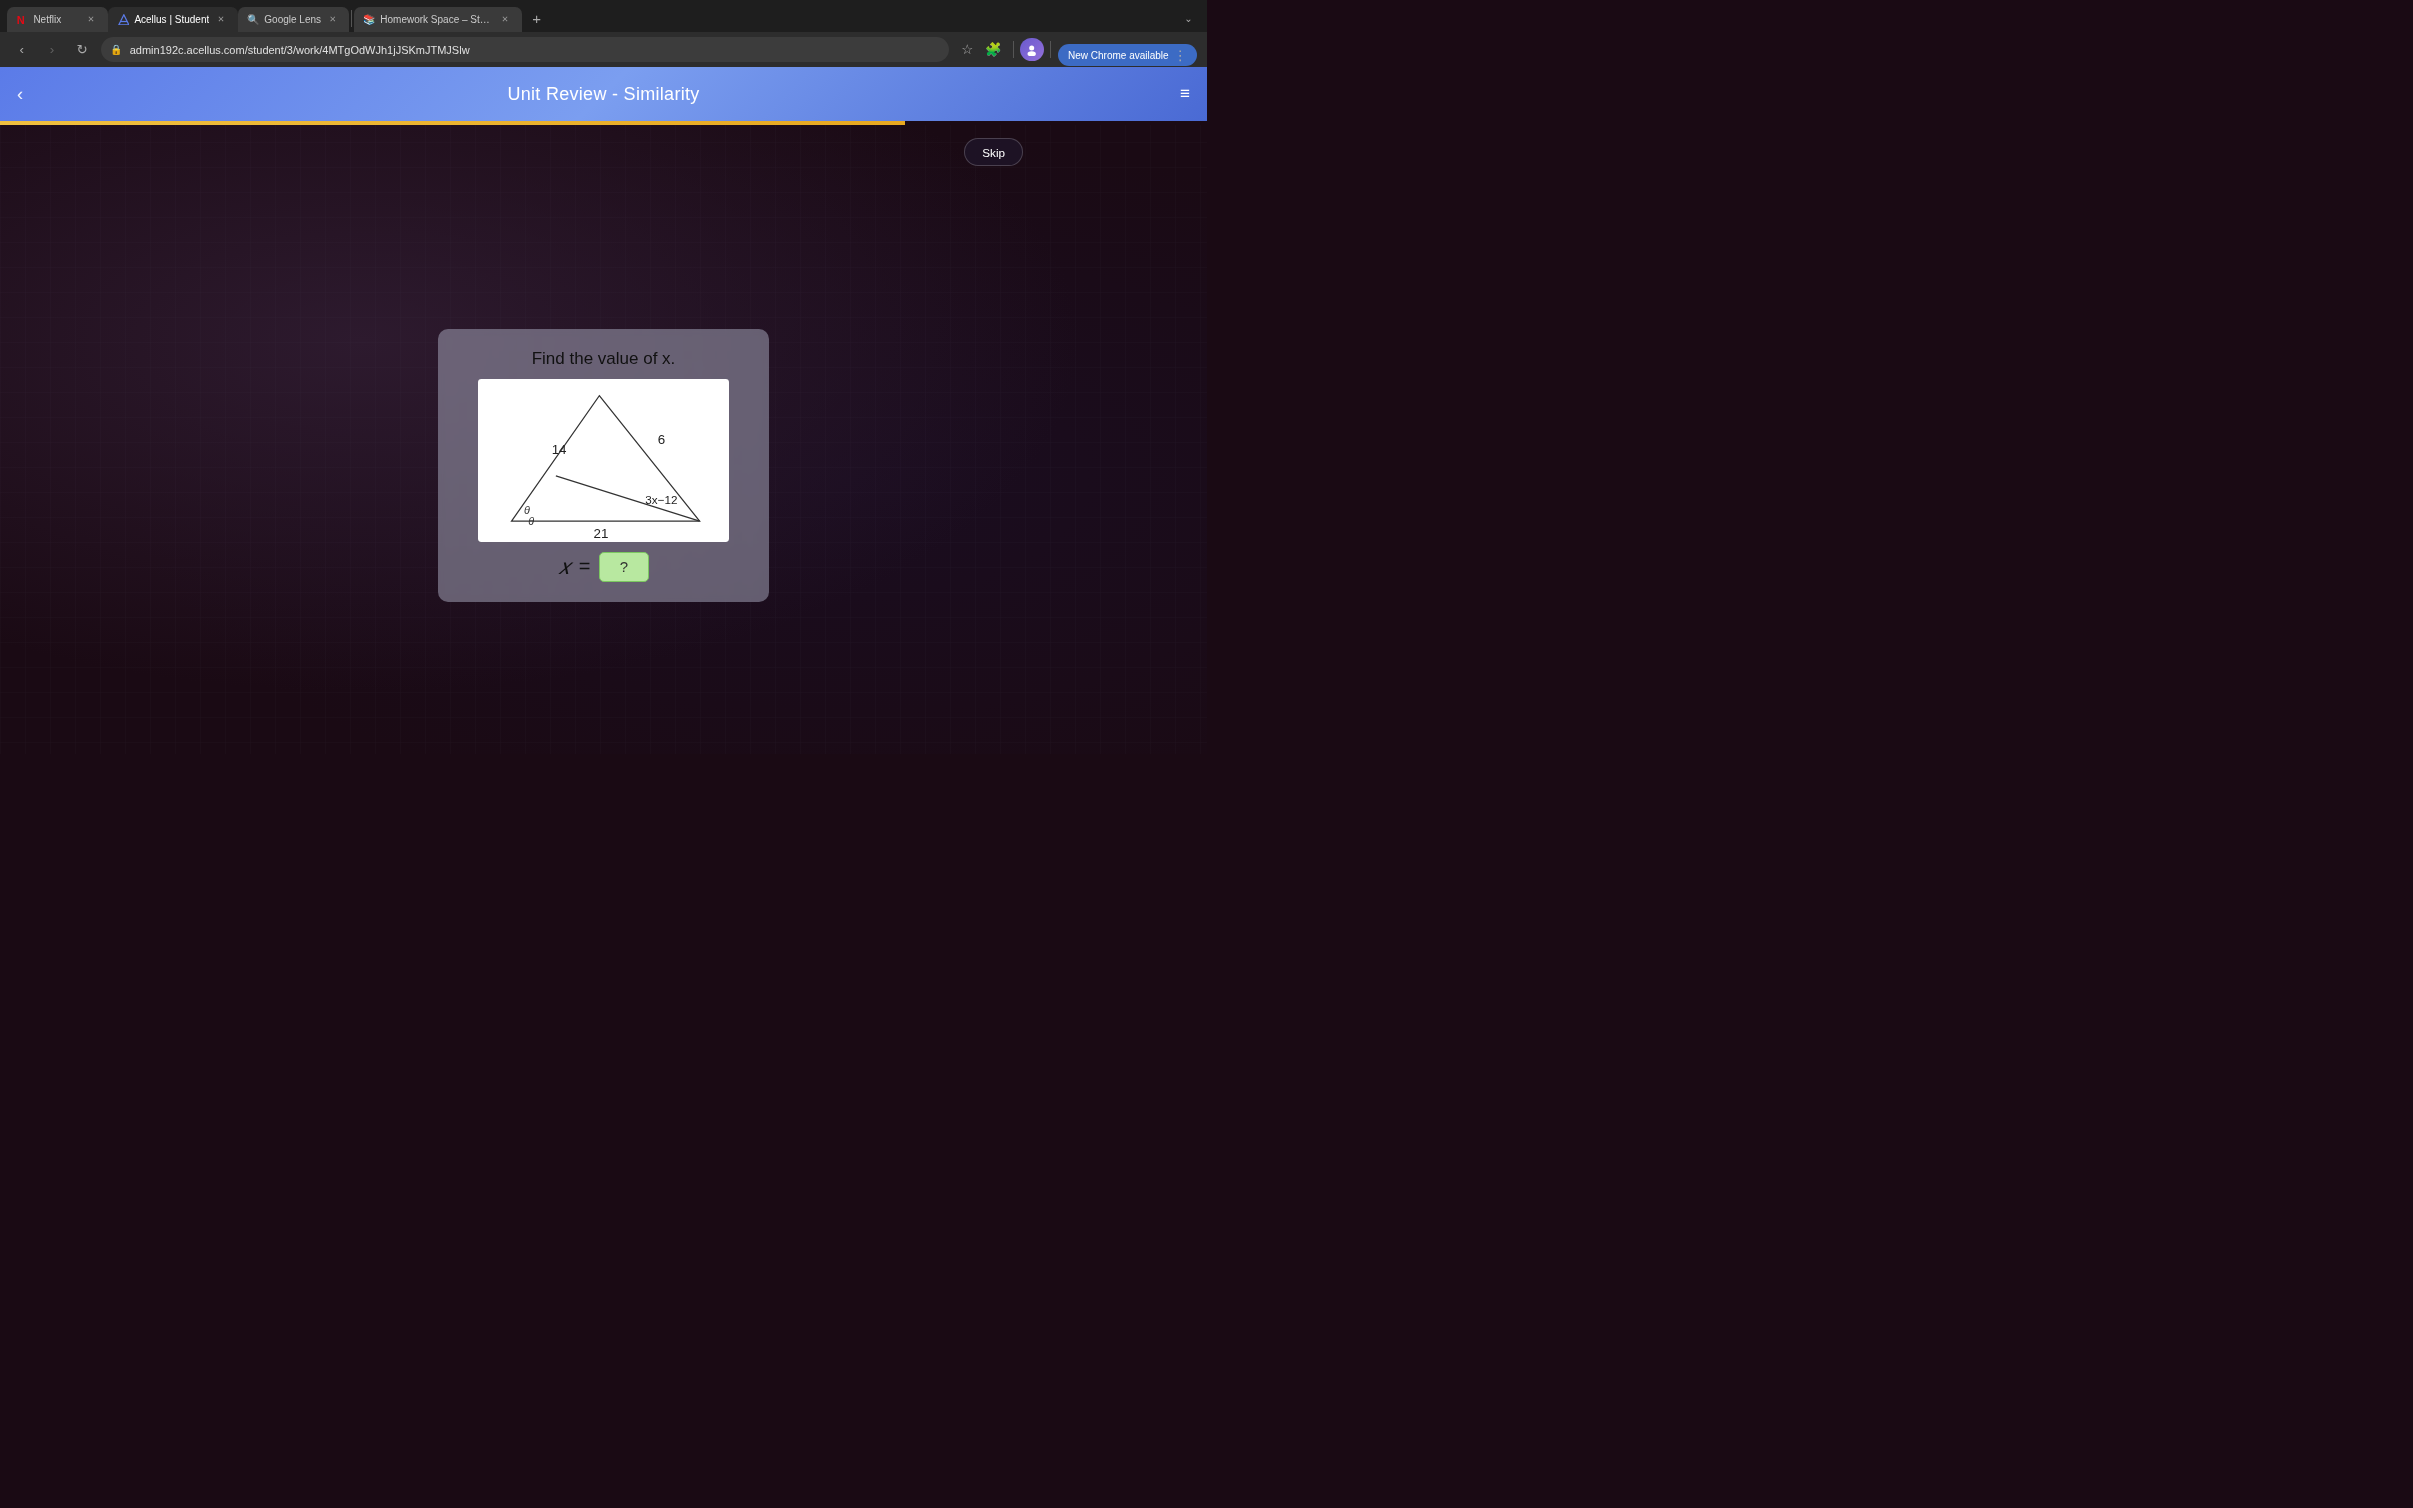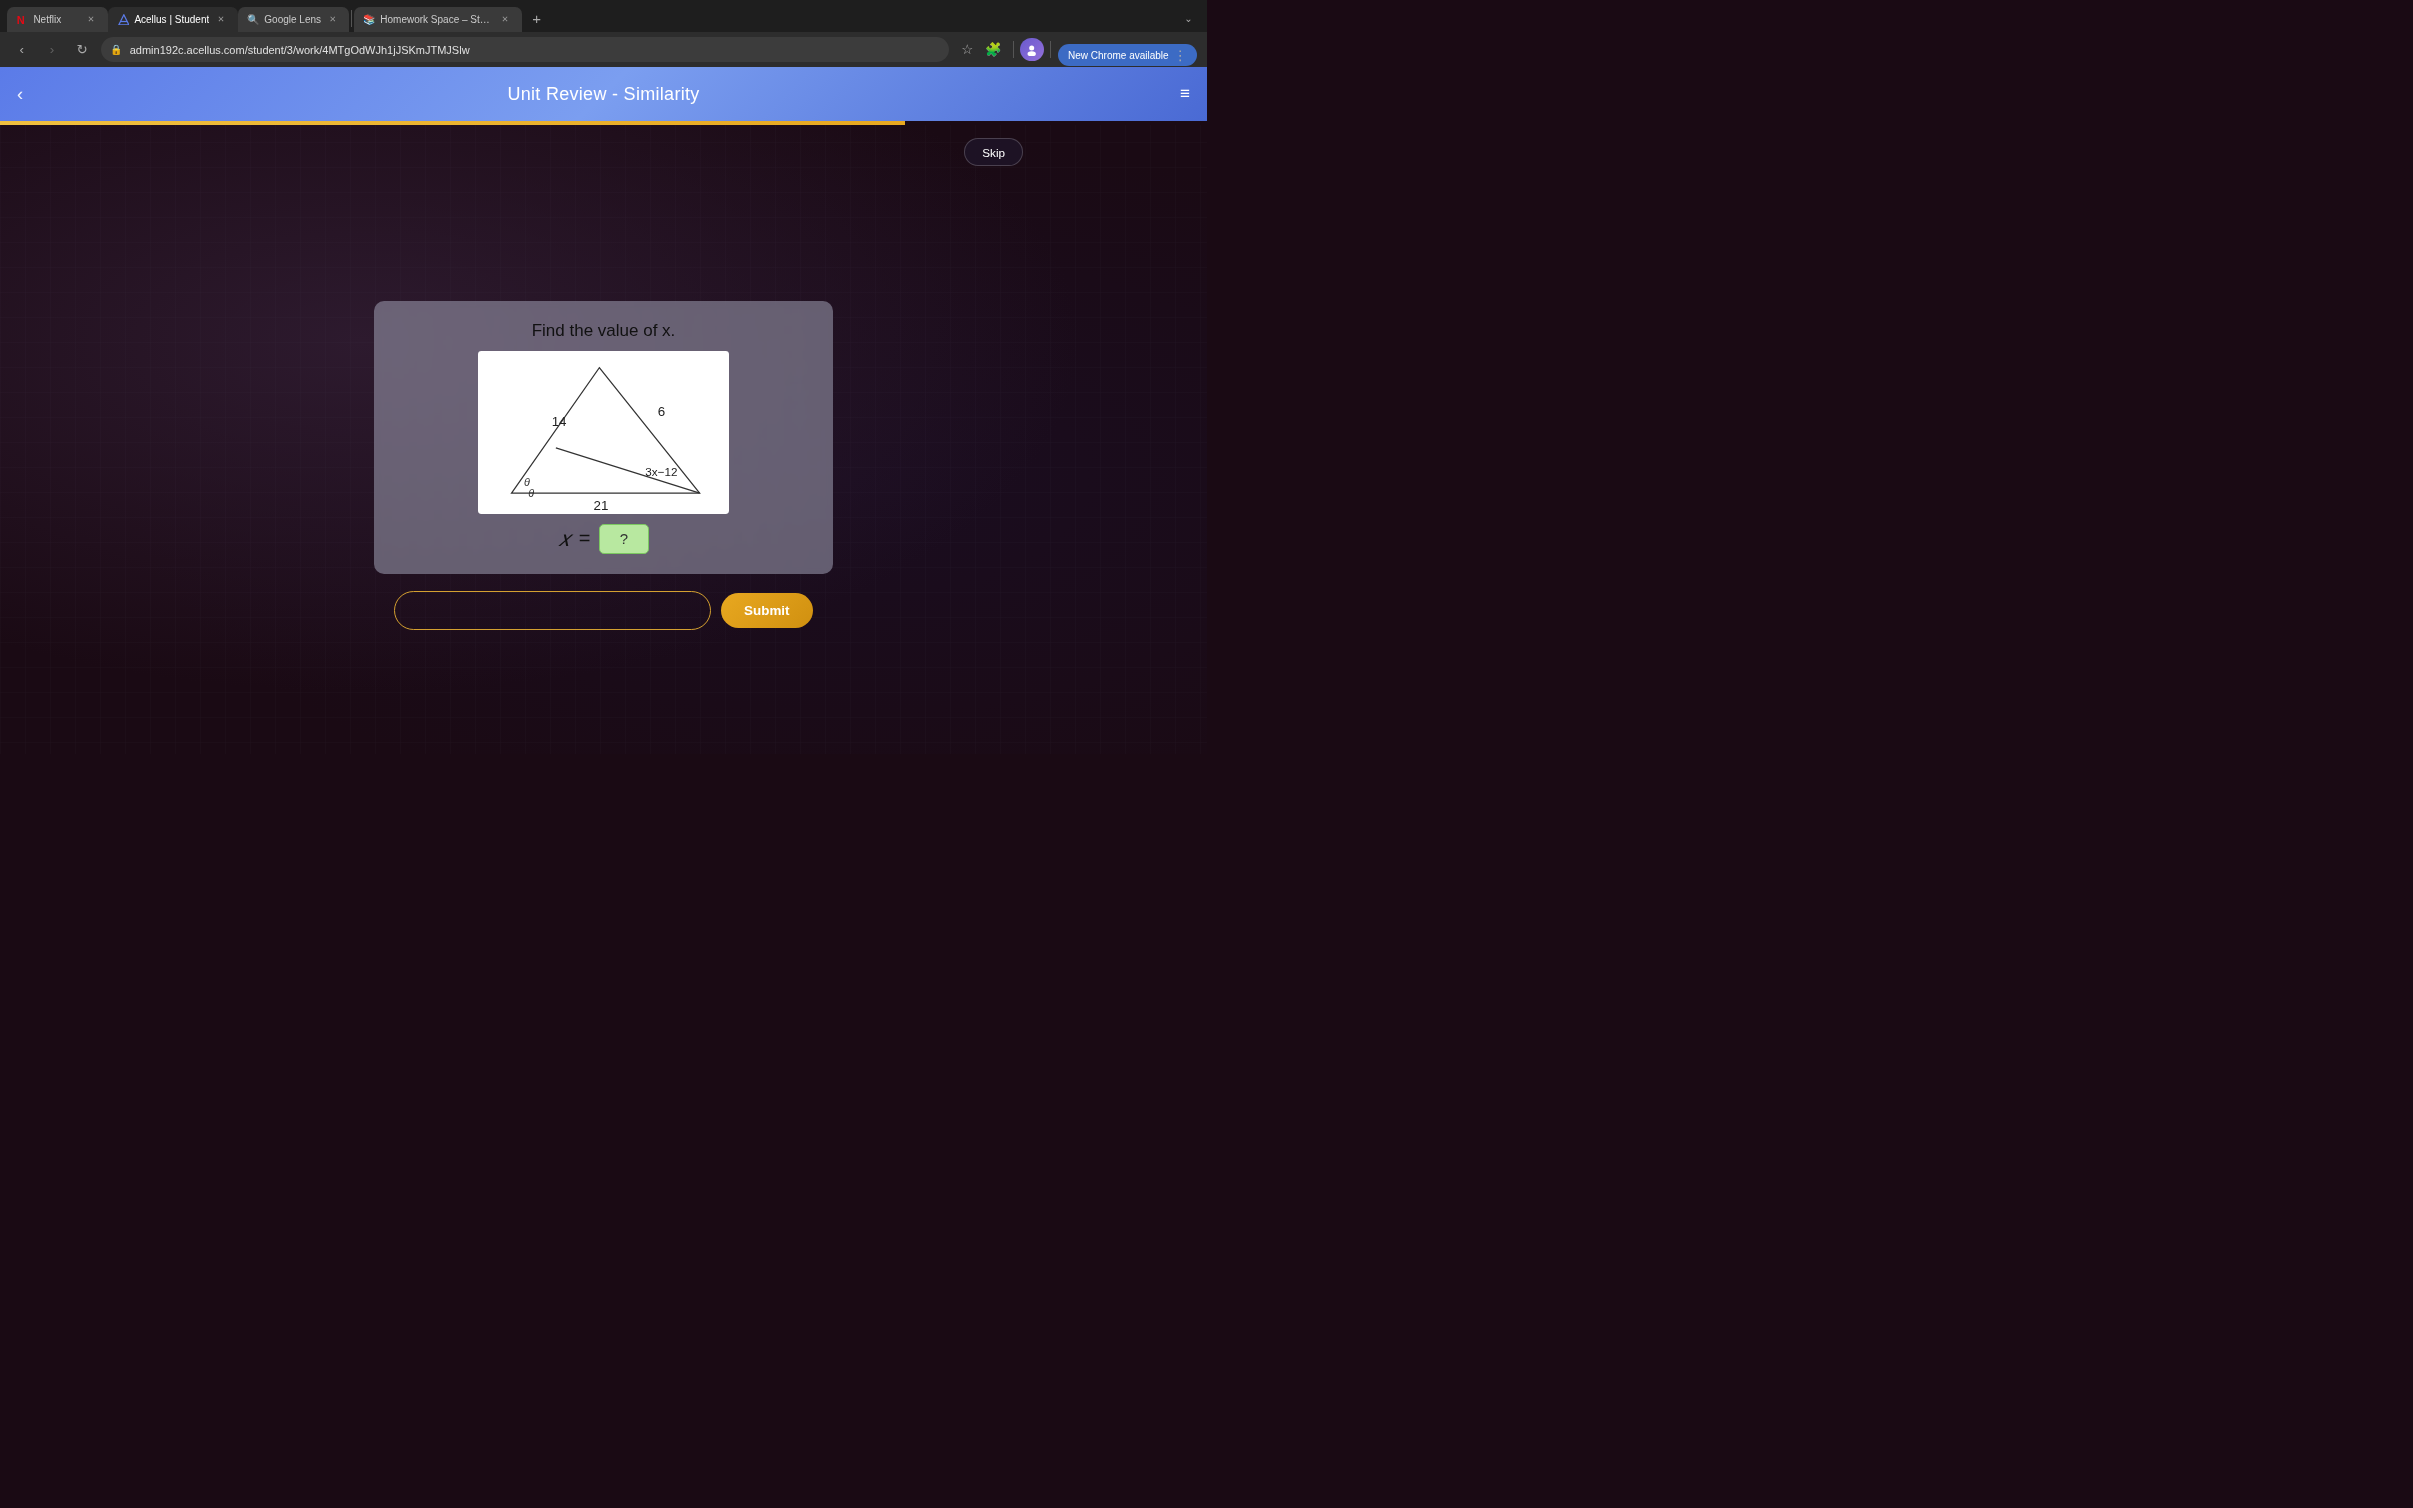--- a/index.html
+++ b/index.html
@@ -318,21 +318,21 @@
       padding: 6.7px 17px;
       font-size: 11.7px;
       cursor: pointer;
     }
 
     
     .question-card {
       background: rgba(160, 160, 180, 0.55);
       border-radius: 10px;
       padding: 20px 7px;
-      width: 459px;
+      width: 331px;
       display: flex;
       flex-direction: column;
       align-items: center;
       gap: 10px;
       backdrop-filter: blur(3.4px);
       margin-top: 50px;
     }
 
     .question-prompt {
       font-size: 17px;
@@ -555,20 +555,16 @@
 
       <div class="answer-display">
         <span class="answer-x-label">𝑥</span>
         <span class="answer-equals">=</span>
         <div class="answer-box">
           <span>?</span>
         </div>
       </div>
     </div>
 
-    <div class="input-row">
-      <input type="text" class="answer-input" placeholder="" style="">
-      <button class="submit-btn">Submit</button>
-    </div>
 
   </div>
 </div>
 
 
 </body></html>

